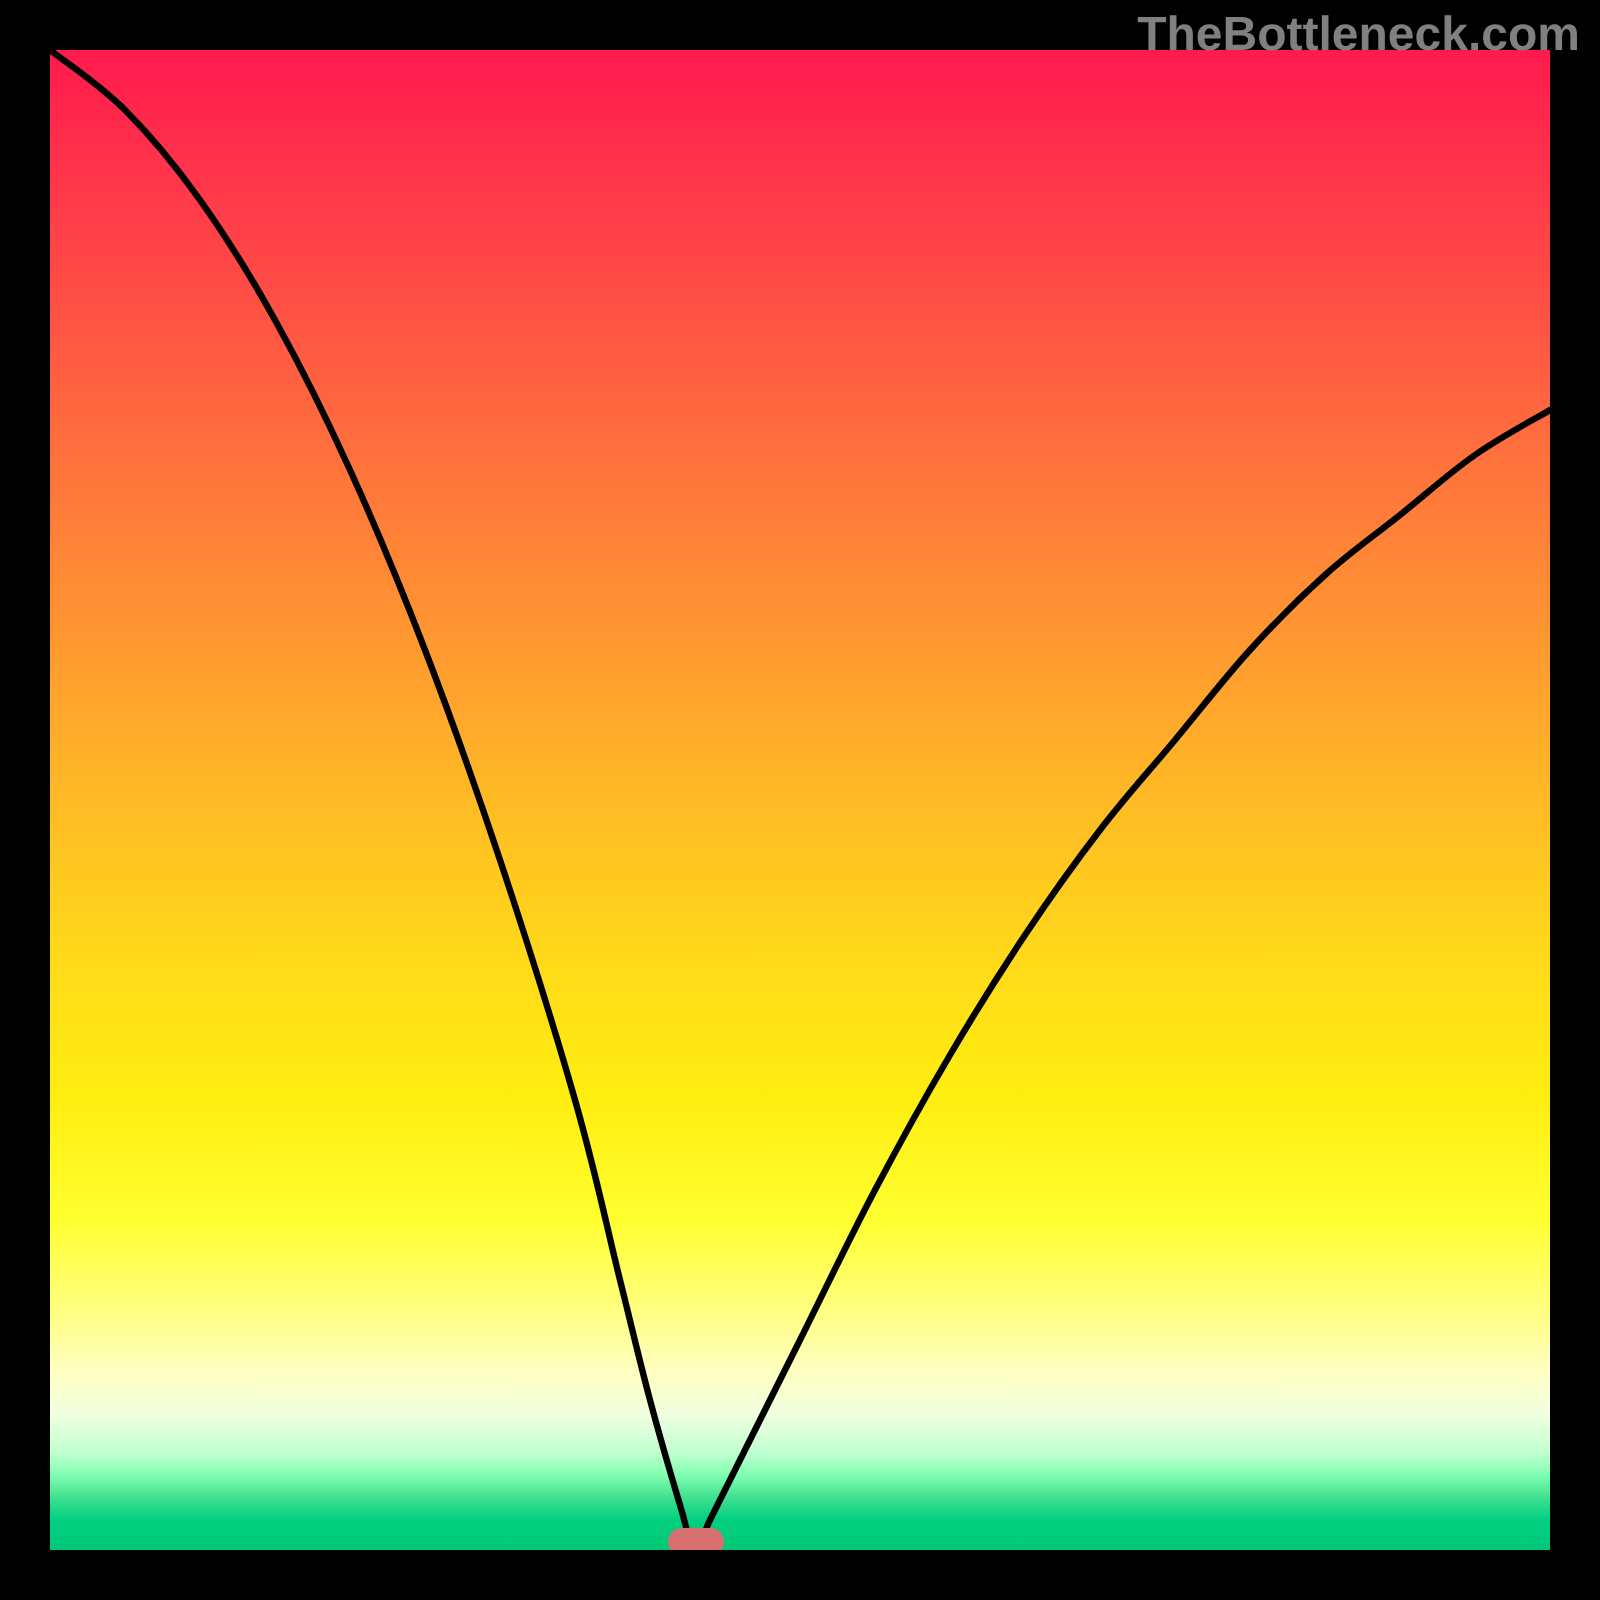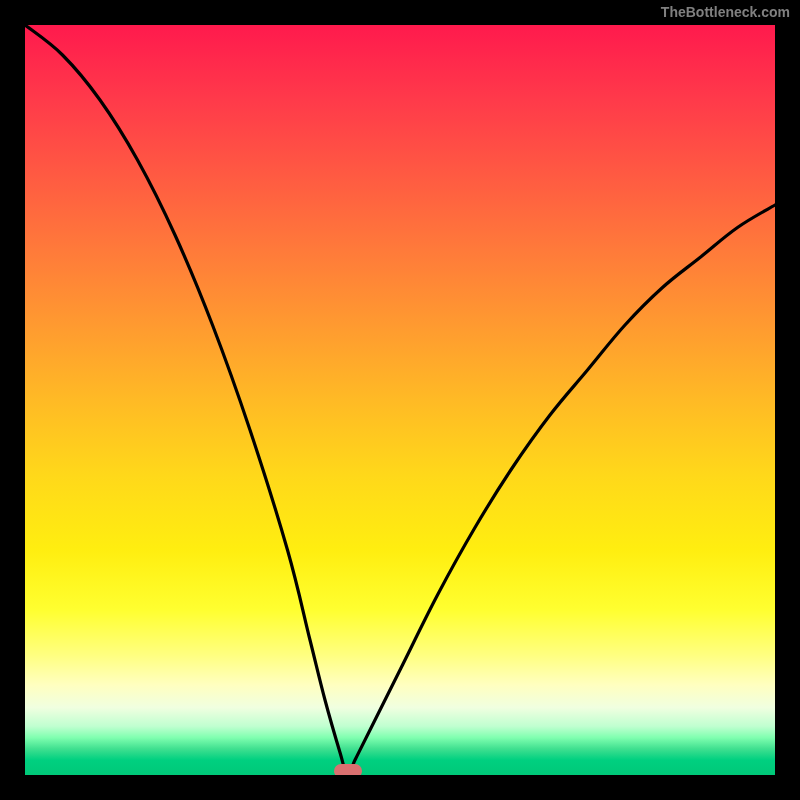--- a/index.html
+++ b/index.html
@@ -9,21 +9,21 @@
     background: #000;
     position: relative;
     font-family: Arial, sans-serif;
     overflow: hidden;
   }
   .watermark {
     position: absolute;
     top: 4px;
     right: 10px;
     color: #808080;
-    font-size: 14px;
+    font-size: 24px;
     font-weight: bold;
     z-index: 10;
   }
   .plot-area {
     position: absolute;
     left: 25px;
     top: 25px;
     width: 750px;
     height: 750px;
     overflow: hidden;

